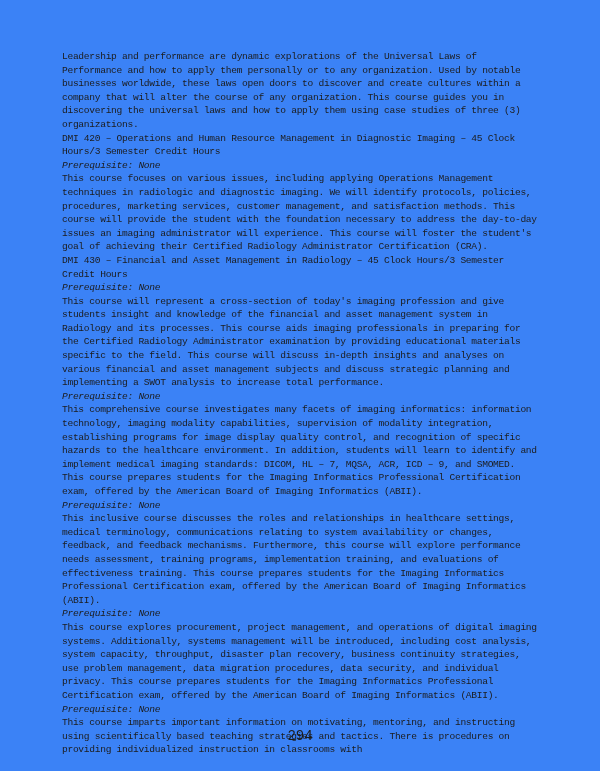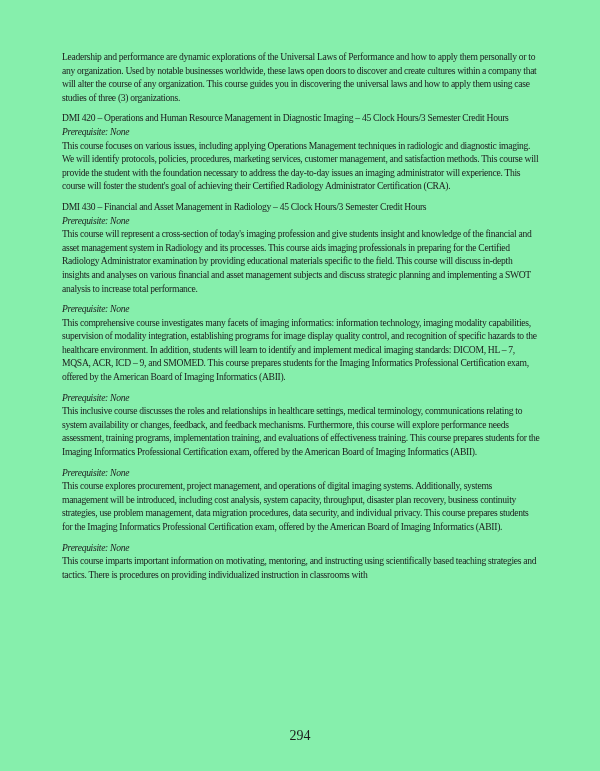--- a/index.html
+++ b/index.html
@@ -4,42 +4,41 @@
 <style>
   html, body {
     margin: 0;
     padding: 0;
     background: #ffffff;
   }
   .page {
     position: relative;
     width: 600px;
     height: 771px;
-    background: #86efac;
-    font-family: Liberation Serif, serif;
+    background: #3b82f6;
+    font-family: Liberation Mono, monospace;
     color: #1c1c1c;
     overflow: hidden;
   }
   .content {
     position: absolute;
     left: 62px;
     top: 50px;
     width: 478px;
   }
   .content p, .content h2 {
     margin: 0;
     padding: 0;
     font-size: 9.6px;
     line-height: 13.6px;
     letter-spacing: -0.3px;
     font-weight: normal;
     text-align: left;
   }
   .course {
-    margin-top: 7px;
   }
   .course-heading {
     font-weight: bold;
     letter-spacing: -0.55px;
   }
   .prereq {
     font-style: italic;
   }
   .page-number {
     position: absolute;

